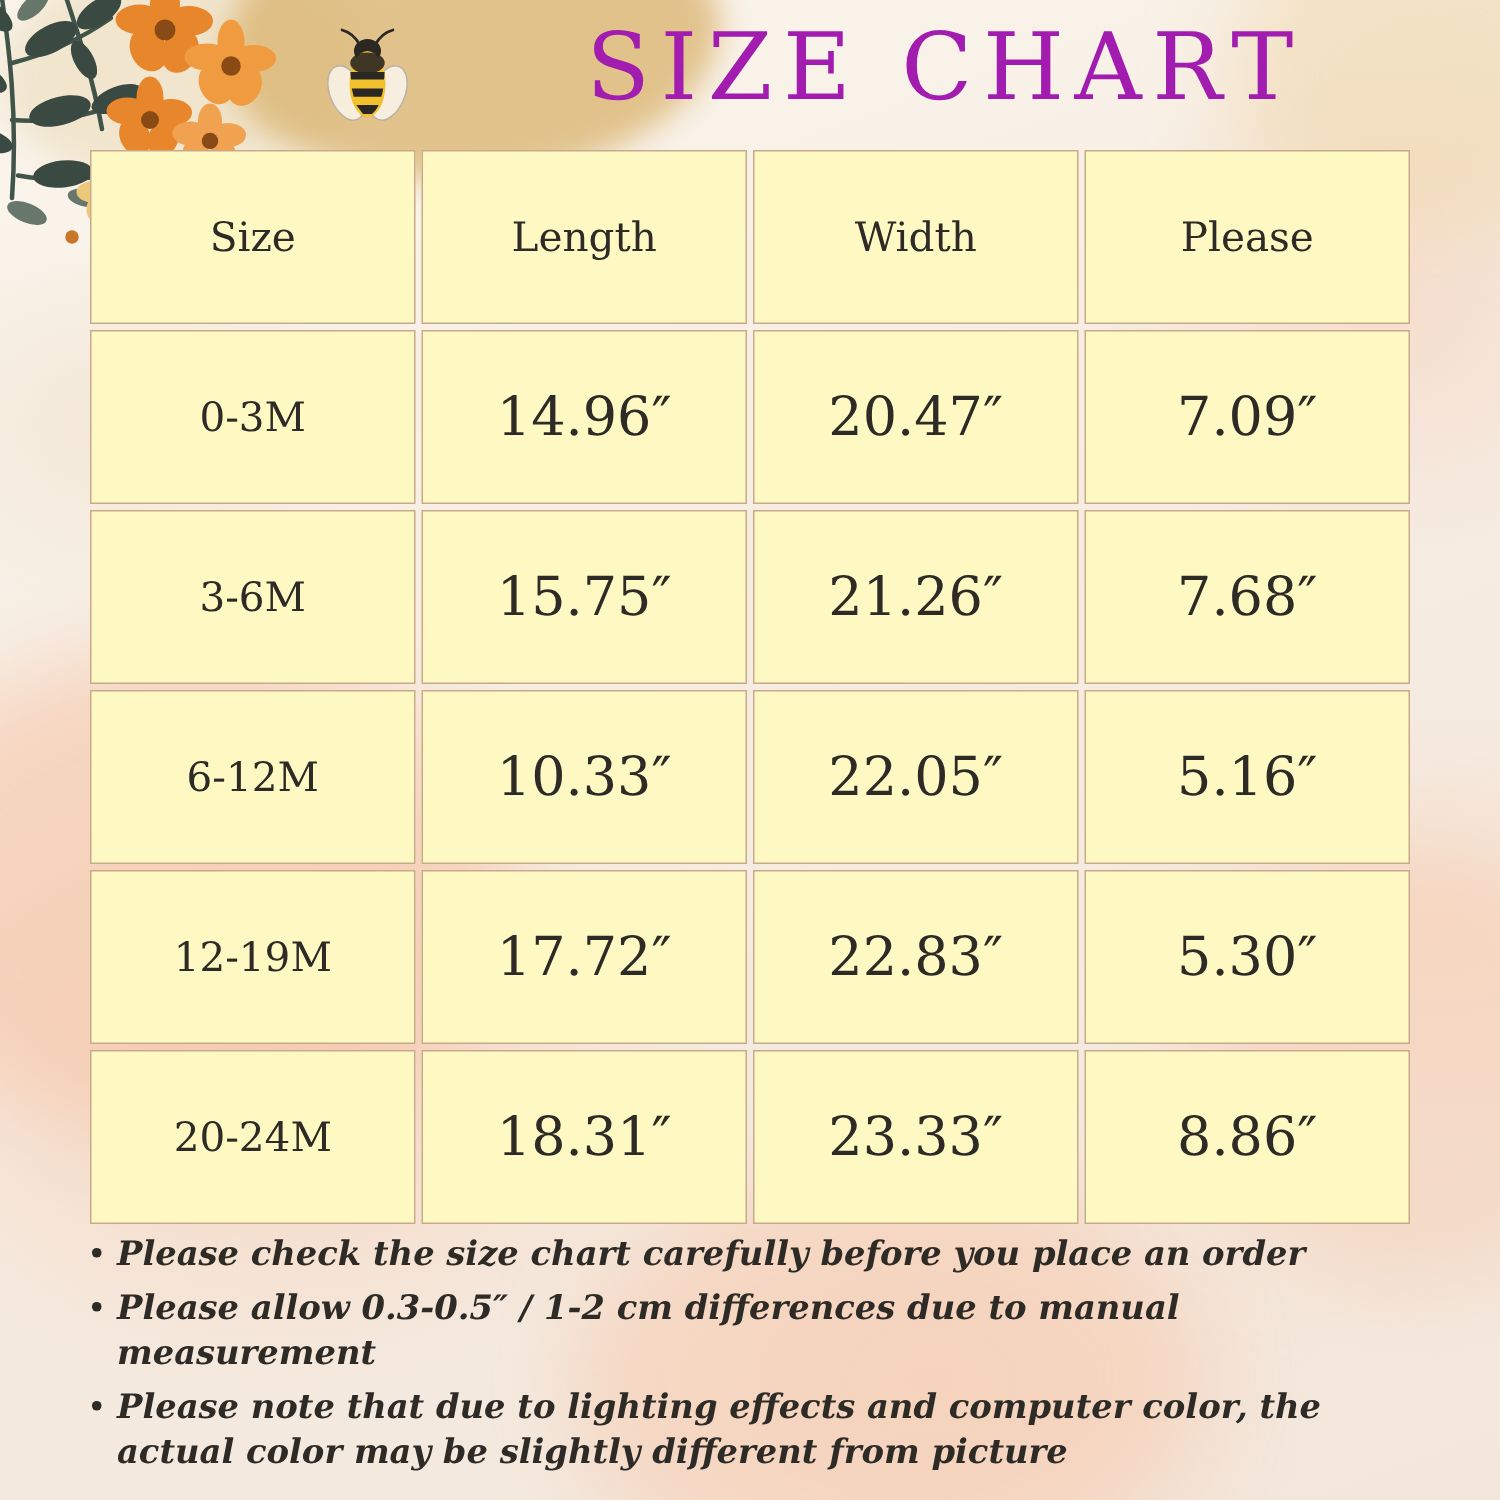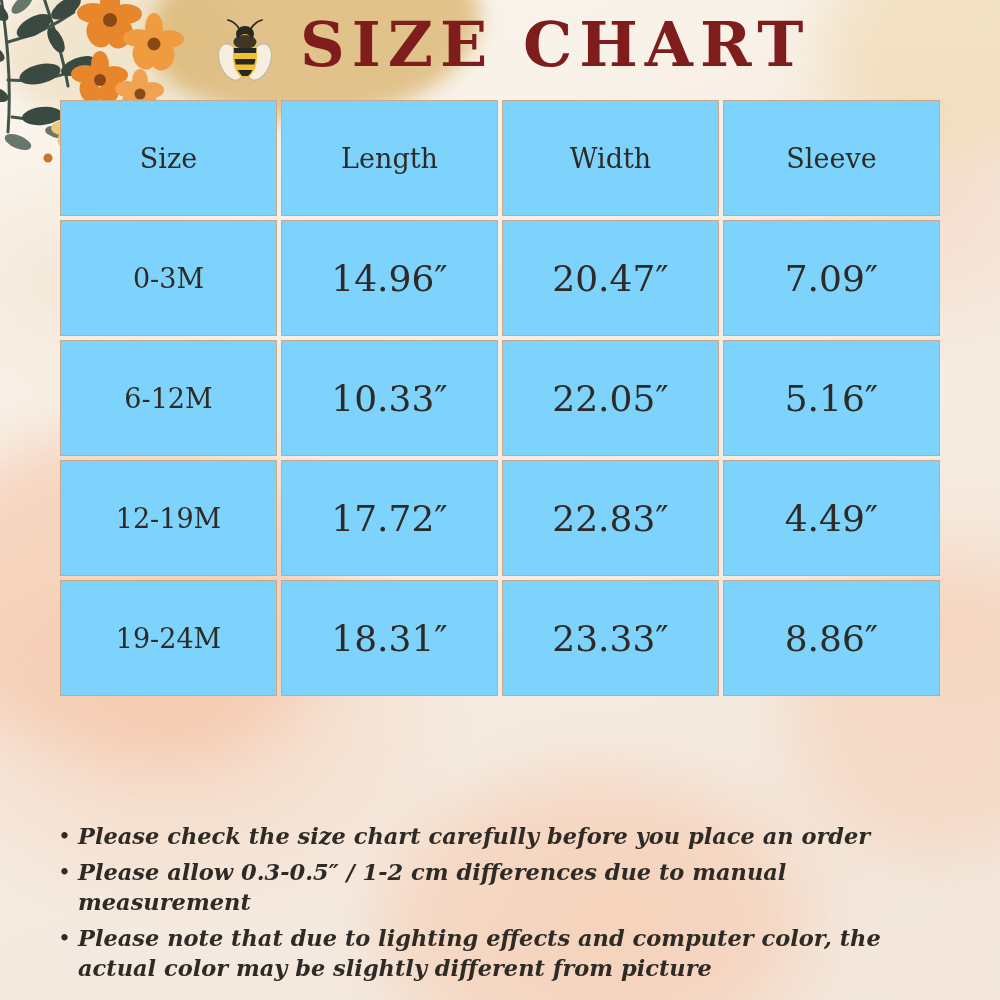--- a/index.html
+++ b/index.html
@@ -86,43 +86,44 @@
     width: 60px;
     height: 70px;
   }
 
   
   .title {
     position: absolute;
     left: 300px;
     top: 14px;
     width: 660px;
+    text-align: center;
     font-family: "DejaVu Serif", "Liberation Serif", serif;
     font-size: 62px;
     letter-spacing: 7px;
-    color: #7f1d1d;
-    font-weight: 700;
+    color: #a21caf;
+    font-weight: 400;
     line-height: 1;
   }
 
   
   .table-wrap {
     position: absolute;
     left: 56px;
     top: 96px;
     width: 888px;
   }
   table.size-table {
     border-collapse: separate;
     border-spacing: 4px 4px;
     width: 100%;
     table-layout: fixed;
   }
   table.size-table td {
-    background: #7dd3fc;
+    background: #fef9c3;
     border: 1px solid #c9a98c;
     text-align: center;
     vertical-align: middle;
     color: #2e2b27;
     font-family: "DejaVu Serif", "Liberation Serif", serif;
   }
   table.size-table tr.head-row td {
     height: 112px;
     font-size: 27px;
   }
@@ -291,42 +292,48 @@
 
 <div class="title">SIZE CHART</div>
 
 <div class="table-wrap">
   <table class="size-table">
     <tbody>
       <tr class="head-row">
         <td>Size</td>
         <td>Length</td>
         <td>Width</td>
-        <td>Sleeve</td>
+        <td>Please</td>
       </tr>
       <tr class="data-row">
         <td class="col-size">0-3M</td>
         <td>14.96″</td>
         <td>20.47″</td>
         <td>7.09″</td>
       </tr>
       <tr class="data-row">
+        <td class="col-size">3-6M</td>
+        <td>15.75″</td>
+        <td>21.26″</td>
+        <td>7.68″</td>
+      </tr>
+      <tr class="data-row">
         <td class="col-size">6-12M</td>
         <td>10.33″</td>
         <td>22.05″</td>
         <td>5.16″</td>
       </tr>
       <tr class="data-row">
         <td class="col-size">12-19M</td>
         <td>17.72″</td>
         <td>22.83″</td>
-        <td>4.49″</td>
-      </tr>
-      <tr class="data-row">
-        <td class="col-size">19-24M</td>
+        <td>5.30″</td>
+      </tr>
+      <tr class="data-row">
+        <td class="col-size">20-24M</td>
         <td>18.31″</td>
         <td>23.33″</td>
         <td>8.86″</td>
       </tr>
     </tbody>
   </table>
 </div>
 
 <div class="notes">
   <div class="note">

